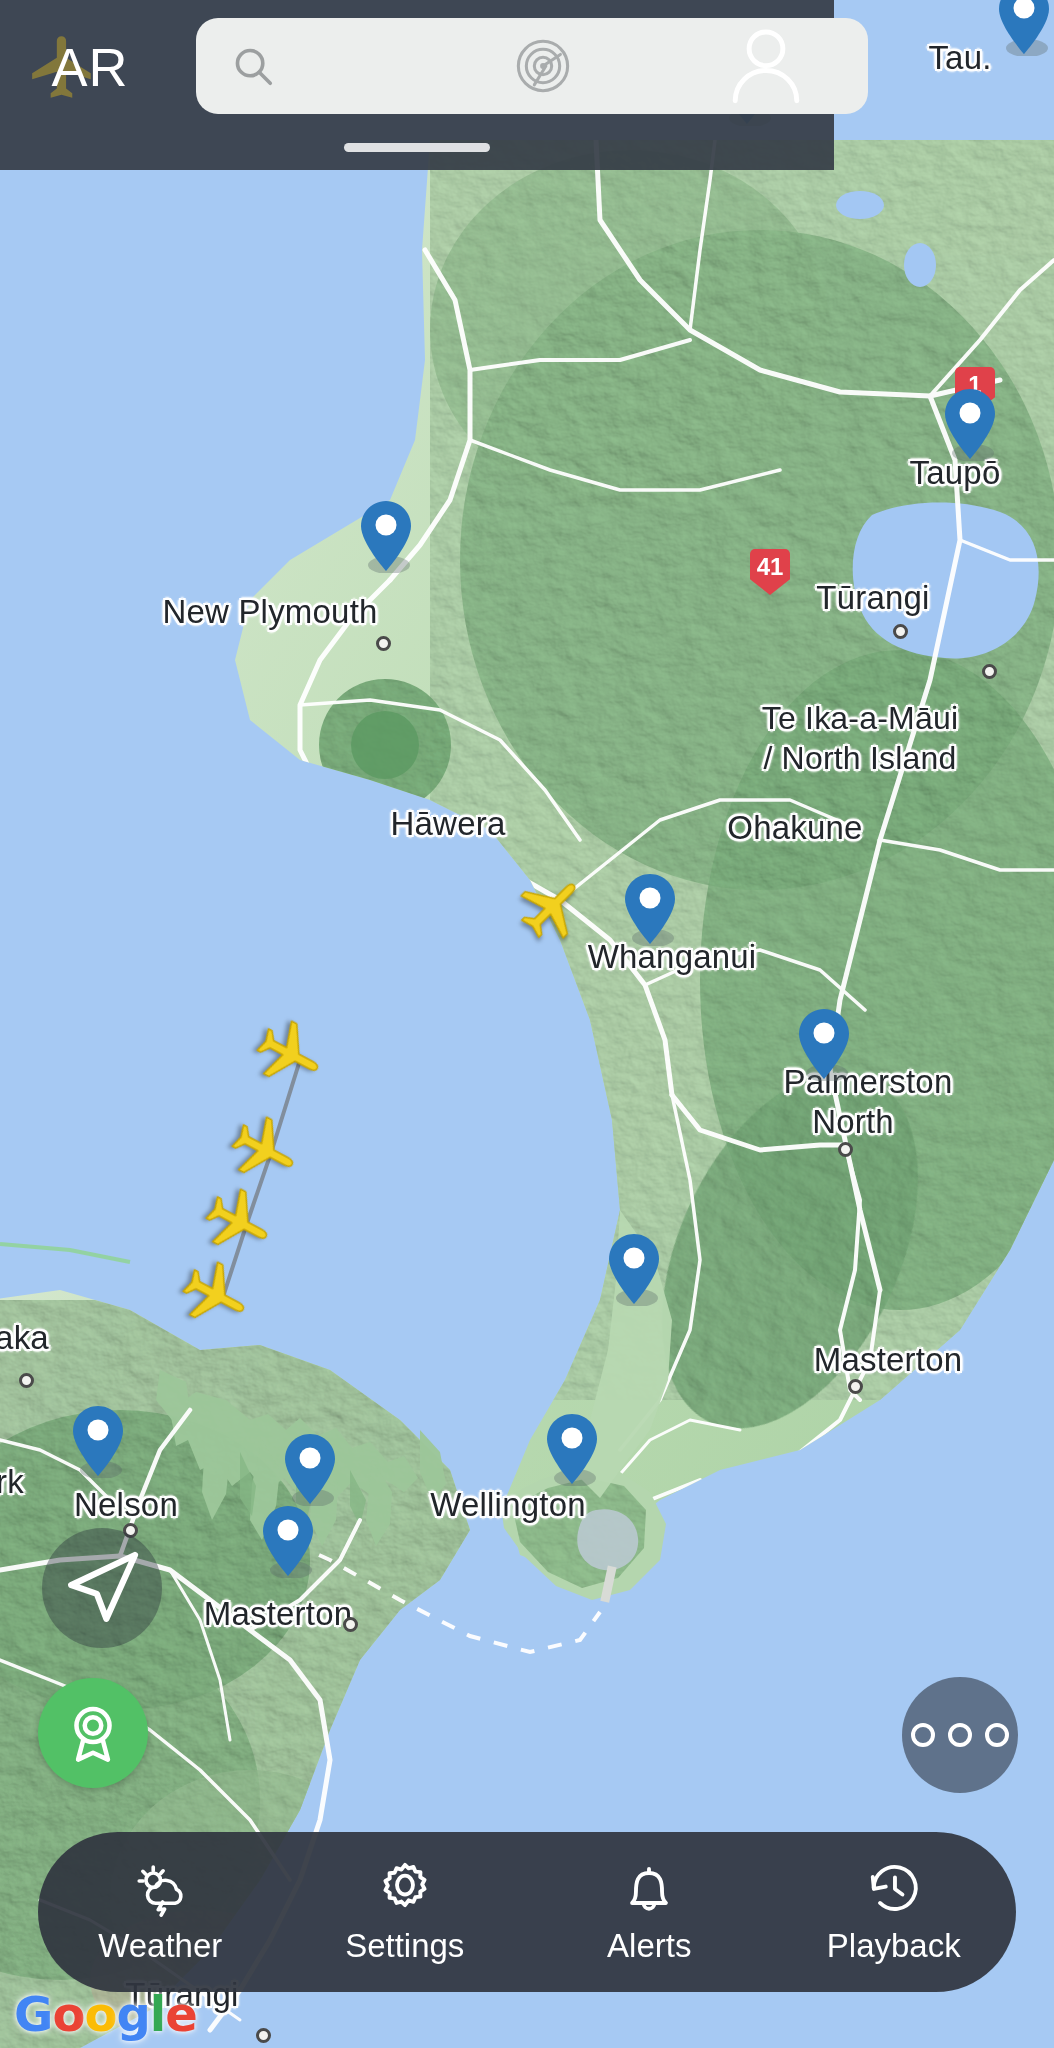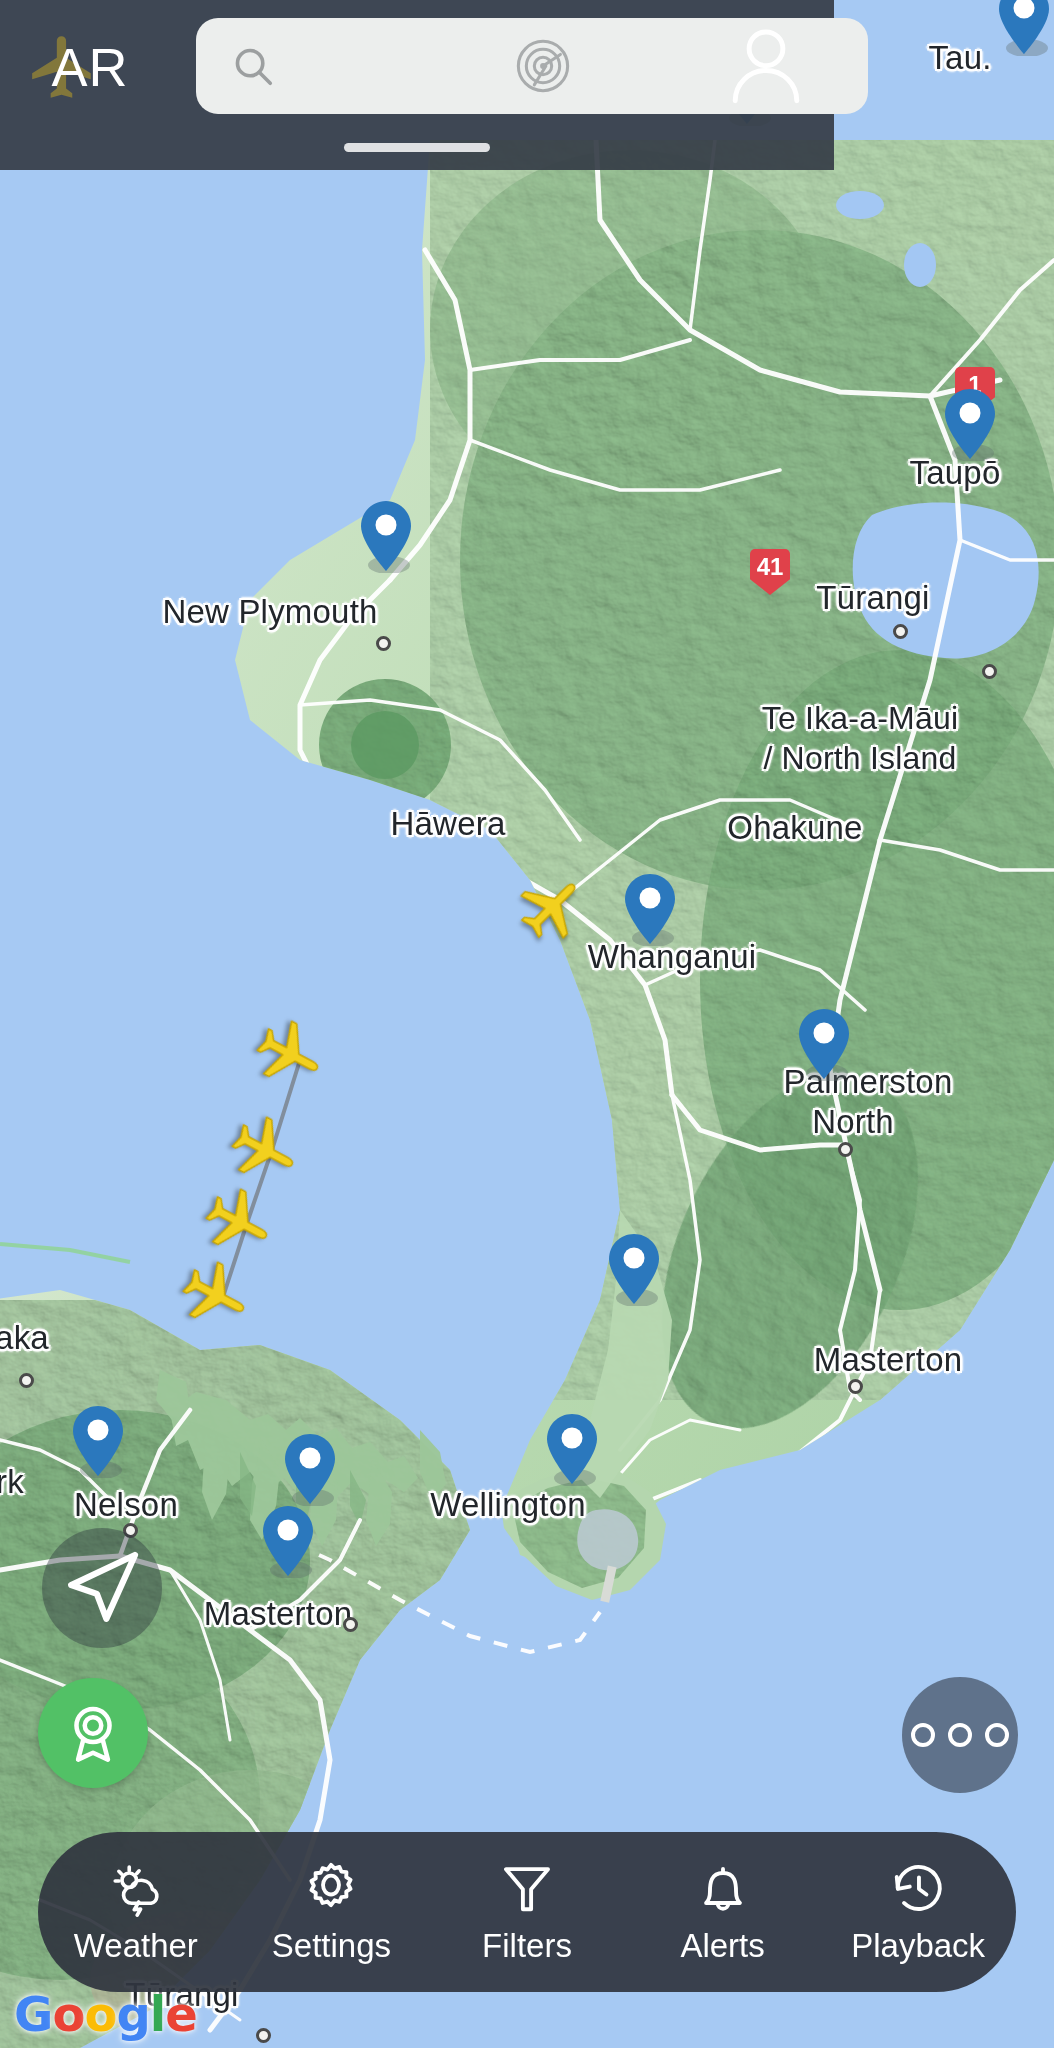--- a/index.html
+++ b/index.html
@@ -537,26 +537,20 @@
     </div>
 
     <div class="tb-item">
       <svg class="tb-ico" viewBox="0 0 24 24" fill="none" stroke="currentColor" stroke-width="1.6">
         <path d="M12 2.4l1.5 1.5 2-.6.8 1.9 2.1.2-.1 2.1 1.8 1.1-1 1.9 1 1.9-1.8 1.1.1 2.1-2.1.2-.8 1.9-2-.6L12 19.1l-1.5-1.5-2 .6-.8-1.9-2.1-.2.1-2.1-1.8-1.1 1-1.9-1-1.9 1.8-1.1-.1-2.1 2.1-.2.8-1.9 2 .6z" stroke-linejoin="round"></path>
         <ellipse cx="12" cy="10.8" rx="3.3" ry="3.9"></ellipse>
       </svg>
       <span class="tb-lbl">Settings</span>
     </div>
 
-    <div class="tb-item">
-      <svg class="tb-ico" viewBox="0 0 24 24" fill="none" stroke="currentColor" stroke-width="1.6">
-        <path d="M3.3 4.2h17.4l-7 8.3v8.3h-3.4v-8.3z" stroke-linejoin="round"></path>
-      </svg>
-      <span class="tb-lbl">Filters</span>
-    </div>
 
     <div class="tb-item">
       <svg class="tb-ico" viewBox="0 0 24 24" fill="none" stroke="currentColor" stroke-width="1.6">
         <path d="M5 18.2c1.3-1.2 1.6-2.4 1.6-4.6 0-3.6.4-7.8 5.4-7.8s5.4 4.2 5.4 7.8c0 2.2.3 3.4 1.6 4.6z" stroke-linejoin="round"></path>
         <path d="M9.8 18.4a2.2 2.2 0 0 0 4.4 0" stroke-linecap="round"></path>
         <path d="M12 5.8V4.1" stroke-linecap="round"></path>
       </svg>
       <span class="tb-lbl">Alerts</span>
     </div>
 

